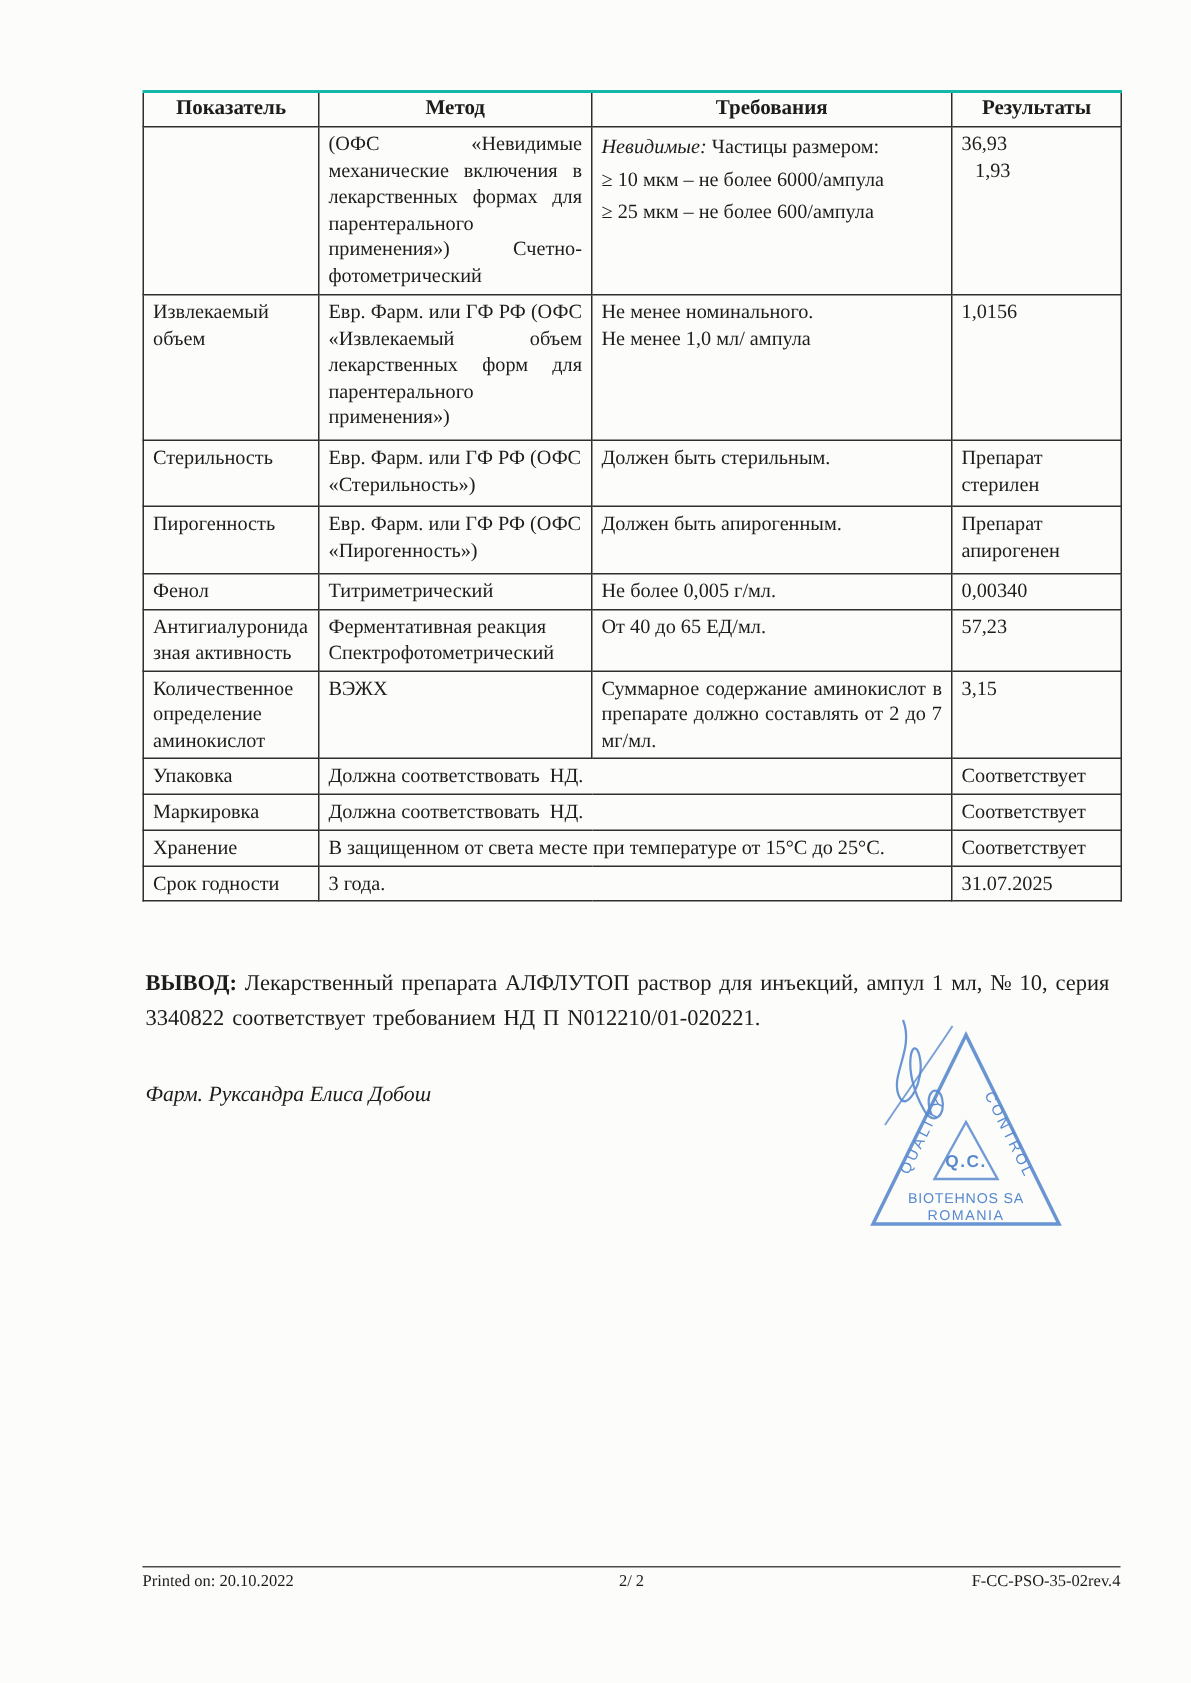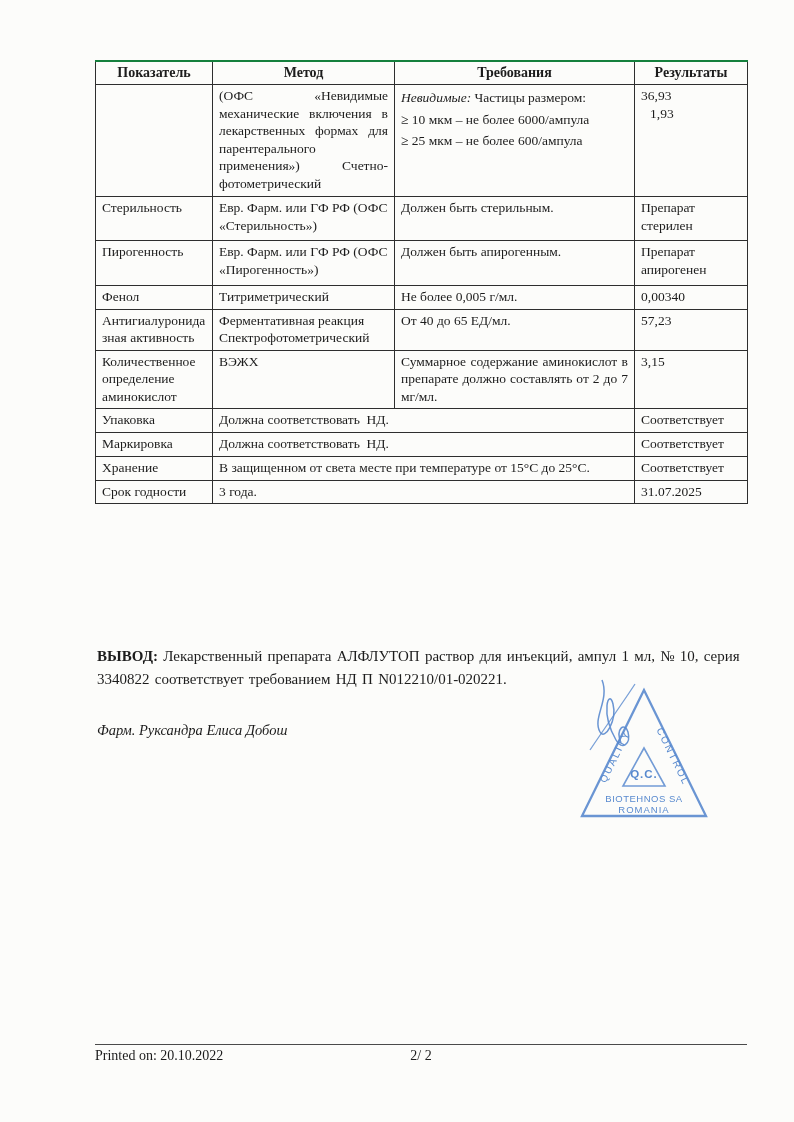--- a/index.html
+++ b/index.html
@@ -20,21 +20,21 @@
     font-size: 13.5px;
     line-height: 1.3;
     table-layout: fixed;
   }
   .qc-table th, .qc-table td {
     border: 1px solid #2e2e2e;
     vertical-align: top;
     padding: 2px 6px 3px 6px;
     overflow-wrap: break-word;
   }
-  .qc-table { border-top: 2px solid #15803d; }
+  .qc-table { border-top: 2px solid #14b8a6; }
   .qc-table thead th {
     border-bottom: 1.8px solid #2e2e2e;
     text-align: center;
     font-weight: bold;
     font-size: 14px;
     padding: 2px 4px;
   }
   .just { text-align: justify; }
   .req-loose { line-height: 1.58; }
   .res-offset { padding-top: 14px; }
@@ -77,21 +77,21 @@
   }
 
   
   .footer-rule {
     position: absolute; left: 95px; top: 1044px; width: 652px;
     border-top: 1.2px solid #4a4a4a;
   }
   .footer {
     position: absolute; left: 95px; top: 1048px; width: 652px;
     display: grid; grid-template-columns: 1fr auto 1fr;
-    font-size: 14px;
+    font-size: 11px;
   }
   .footer .f-left  { text-align: left; }
   .footer .f-mid   { text-align: right; }
   .footer .f-right { text-align: right; }
 </style>
 </head>
 <body>
 
 <div class="page">
 
@@ -118,20 +118,29 @@
           <div><i>Невидимые:</i> <span>Частицы размером:</span></div>
           <div>≥ 10 мкм – не более 6000/ампула</div>
           <div>≥ 25 мкм – не более 600/ампула</div>
         </td>
         <td class="res-offset">
           <div>36,93</div>
           <div class="res-indent">1,93</div>
         </td>
       </tr>
 
+      <tr class="r1">
+        <td>Извлекаемый объем</td>
+        <td class="just">Евр. Фарм. или ГФ РФ (ОФС «Извлекаемый объем лекарственных форм для парентерального применения»)</td>
+        <td>
+          <div>Не менее номинального.</div>
+          <div>Не менее 1,0 мл/ ампула</div>
+        </td>
+        <td>1,0156</td>
+      </tr>
 
       <tr class="r2">
         <td>Стерильность</td>
         <td>Евр. Фарм. или ГФ РФ (ОФС «Стерильность»)</td>
         <td>Должен быть стерильным.</td>
         <td>Препарат стерилен</td>
       </tr>
 
       <tr class="r3">
         <td>Пирогенность</td>
@@ -207,15 +216,16 @@
       <text x="72" y="102" text-anchor="middle" font-size="11.5" font-weight="bold" letter-spacing="1">Q.C.</text>
       <text x="72" y="126" text-anchor="middle" font-size="9.5" letter-spacing="0.5">BIOTEHNOS SA</text>
       <text x="72" y="137" text-anchor="middle" font-size="9.5" letter-spacing="1">ROMANIA</text>
     </g>
   </svg>
 
   <div class="footer-rule"></div>
   <div class="footer">
     <span class="f-left">Printed on: 20.10.2022</span>
     <span class="f-mid">2/ 2</span>
+    <span class="f-right">F-CC-PSO-35-02rev.4</span>
   </div>
 
 </div>
 
 </body></html>

